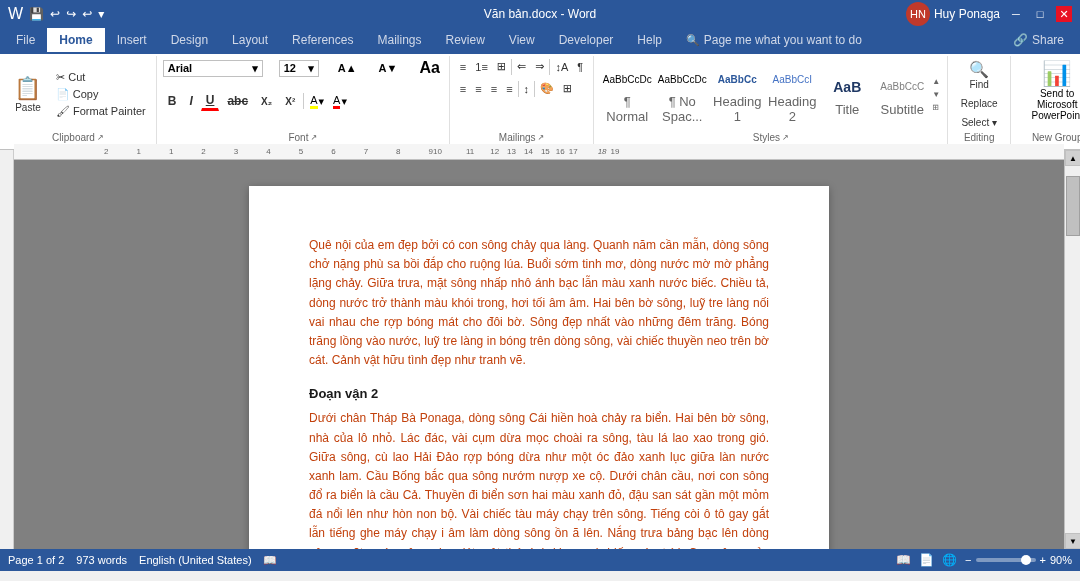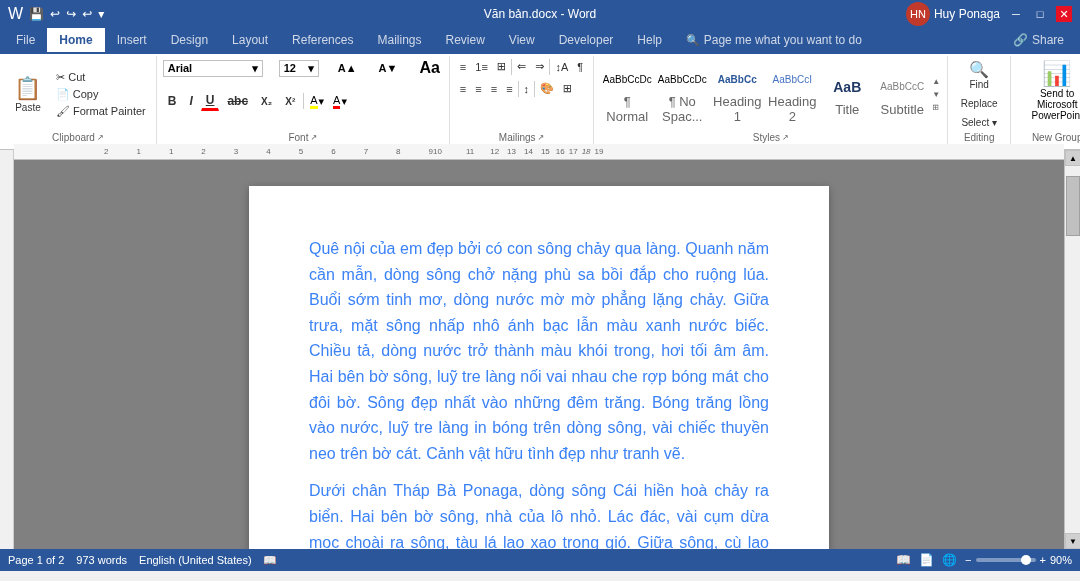--- a/index.html
+++ b/index.html
@@ -338,23 +338,23 @@
       box-shadow: 0 2px 8px rgba(0,0,0,0.3);
     }
     .doc-section-title {
       font-weight: bold;
       font-size: 13px;
       color: #1a1a1a;
       margin-bottom: 8px;
       margin-top: 16px;
     }
     .doc-paragraph {
-      font-size: 16px;
+      font-size: 12px;
       line-height: 1.6;
-      color: #3b82f6;
+      color: #c2410c;
       text-align: justify;
       margin-bottom: 12px;
     }
 
     
     .right-scrollbar {
       width: 16px;
       background: #f0f0f0;
       display: flex;
       flex-direction: column;
@@ -676,30 +676,31 @@
         <span style="margin-left:28px;">8</span>
         <span style="margin-left:28px;">9</span>
         <span style="">10</span>
         <span style="margin-left:24px;">11</span>
         <span style="margin-left:16px;">12</span>
         <span style="margin-left:8px;">13</span>
         <span style="margin-left:8px;">14</span>
         <span style="margin-left:8px;">15</span>
         <span style="margin-left:6px;">16</span>
         <span style="margin-left:4px;">17</span>
-        <span style="margin-left:4px;font-style:italic;">18</span>
+        <span style="margin-left:20px;font-style:italic;">18</span>
         <span style="margin-left:4px;">19</span>
       </div>
     </div>
 
     <div style="margin-top:16px;width:100%;display:flex;justify-content:center;">
       <div class="document-page">
 
         <div class="doc-paragraph">Quê nội của em đẹp bởi có con sông chảy qua làng. Quanh năm cần mẫn, dòng sông chở nặng phù sa bồi đắp cho ruộng lúa. Buổi sớm tinh mơ, dòng nước mờ mờ phẳng lặng chảy. Giữa trưa, mặt sông nhấp nhô ánh bạc lẫn màu xanh nước biếc. Chiều tả, dòng nước trở thành màu khói trong, hơi tối âm âm. Hai bên bờ sông, luỹ tre làng nối vai nhau che rợp bóng mát cho đôi bờ. Sông đẹp nhất vào những đêm trăng. Bóng trăng lồng vào nước, luỹ tre làng in bóng trên dòng sông, vài chiếc thuyền neo trên bờ cát. Cảnh vật hữu tình đẹp như tranh vẽ.</div>
 
+        <div class="doc-section-title">Đoạn vận 2</div>
         <div class="doc-paragraph">Dưới chân Tháp Bà Ponaga, dòng sông Cái hiền hoà chảy ra biển. Hai bên bờ sông, nhà của lô nhỏ. Lác đác, vài cụm dừa mọc choài ra sông, tàu lá lao xao trong gió. Giữa sông, cù lao Hải Đảo rợp bóng dừa như một óc đảo xanh lục giữa làn nước xanh lam. Cầu Bống bắc qua sông nướm nượp xe cộ. Dưới chân cầu, nơi con sông đổ ra biển là cầu Cả. Thuyền đi biển sơn hai màu xanh đỏ, đậu san sát gần một mỏm đá nổi lên như hòn non bộ. Vài chiếc tàu máy chạy trên sông. Tiếng còi ô tô gay gắt lẫn tiếng ghe máy chạy i âm làm dòng sông ồn ã lên. Nắng trưa bảng bạc lên dòng sông, mặt nước sông như dát một thứ ánh kim xanh biếc màu trời. Con sông, của biển và bến thuyền gắn bó bao đời là một trong những cảnh đẹp của thành phố Nha Trang được nhiều người biết đến.</div>
 
       </div>
     </div>
   </div>
 
   <div class="right-scrollbar">
     <div class="scrollbar-btn">▲</div>
     <div class="scrollbar-track">
       <div class="scrollbar-thumb"></div>

